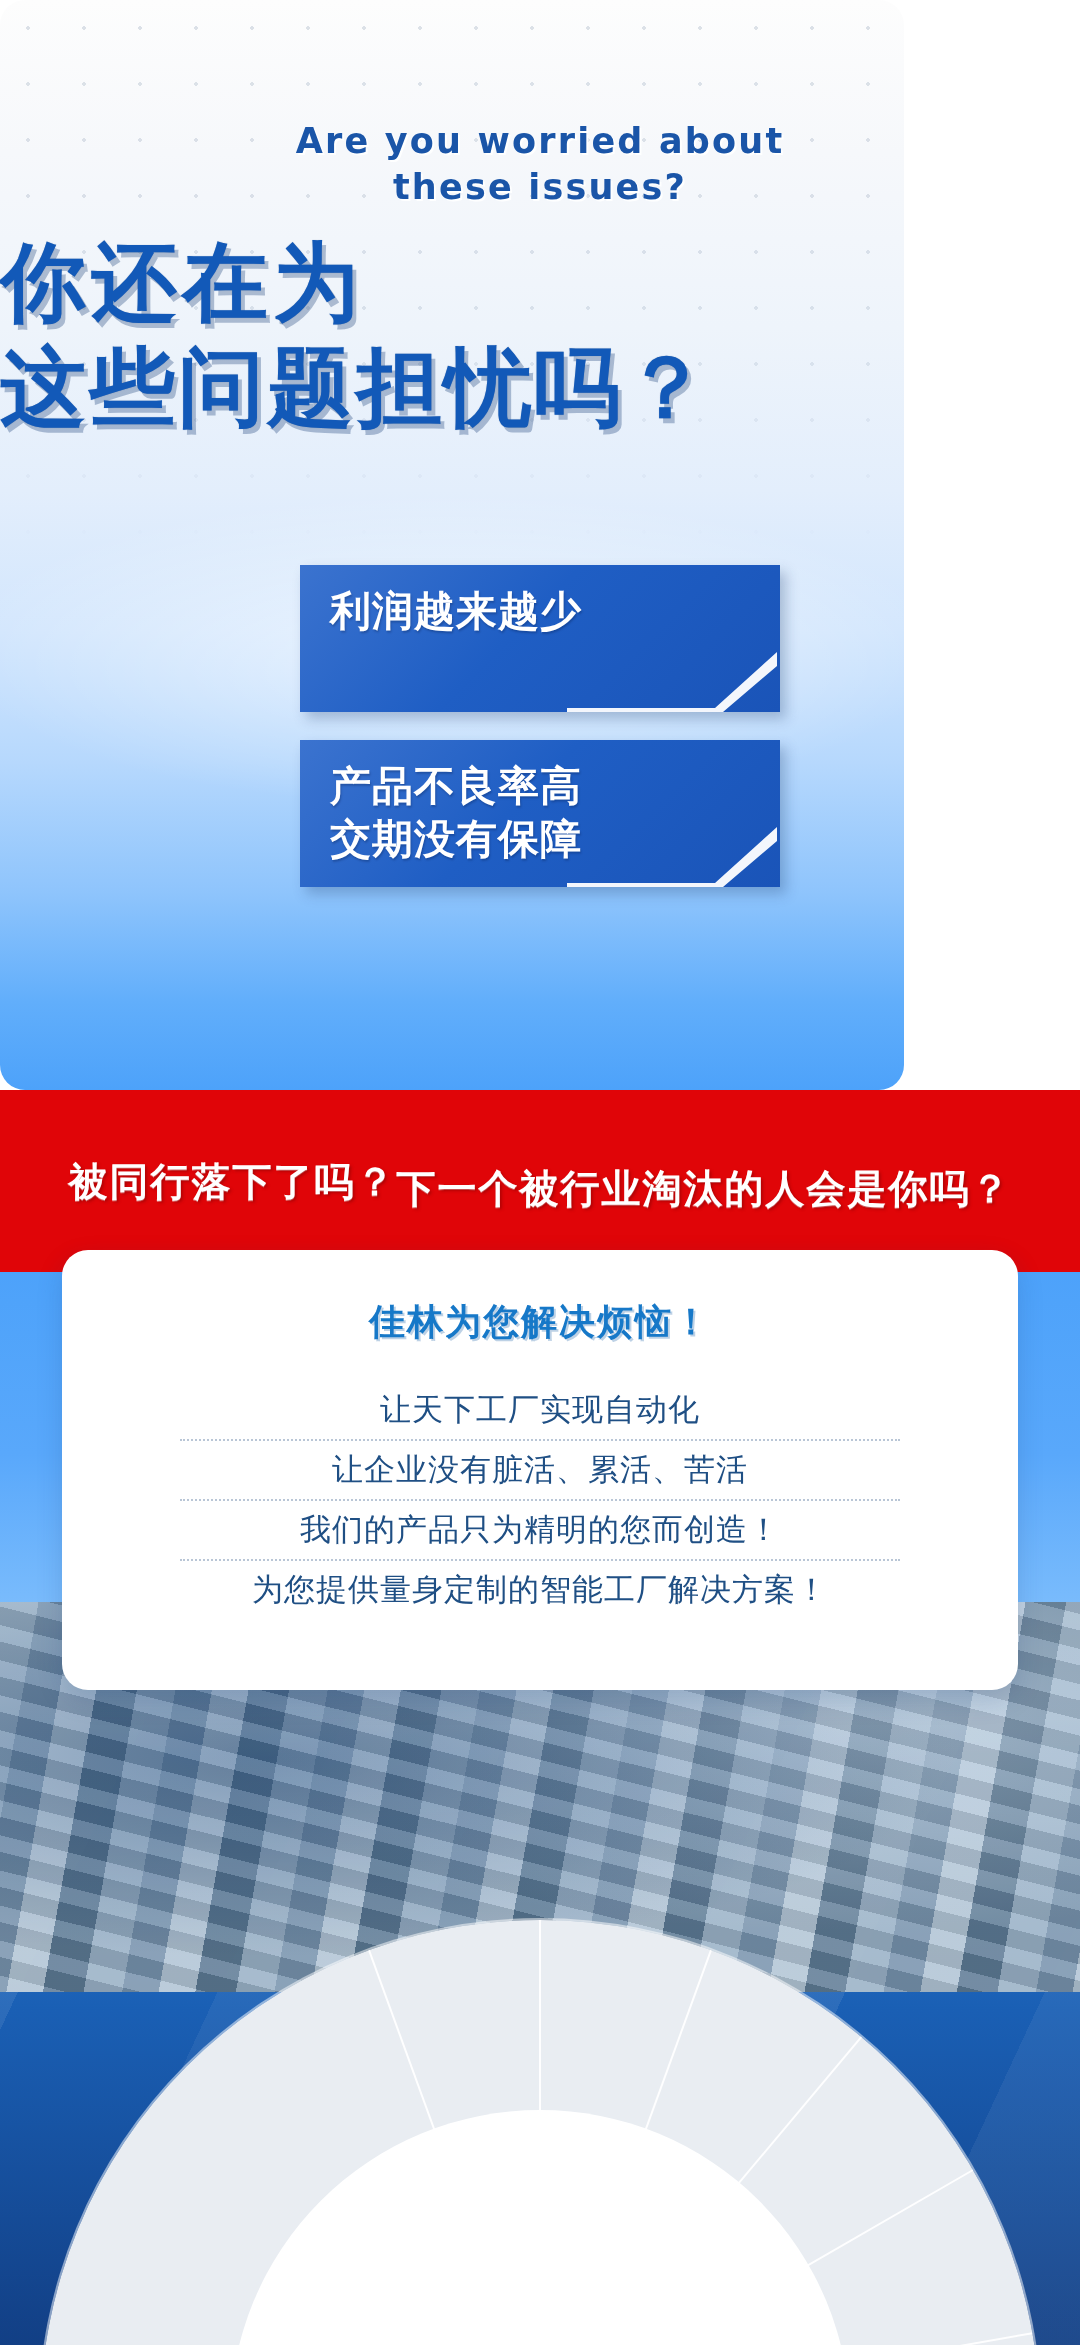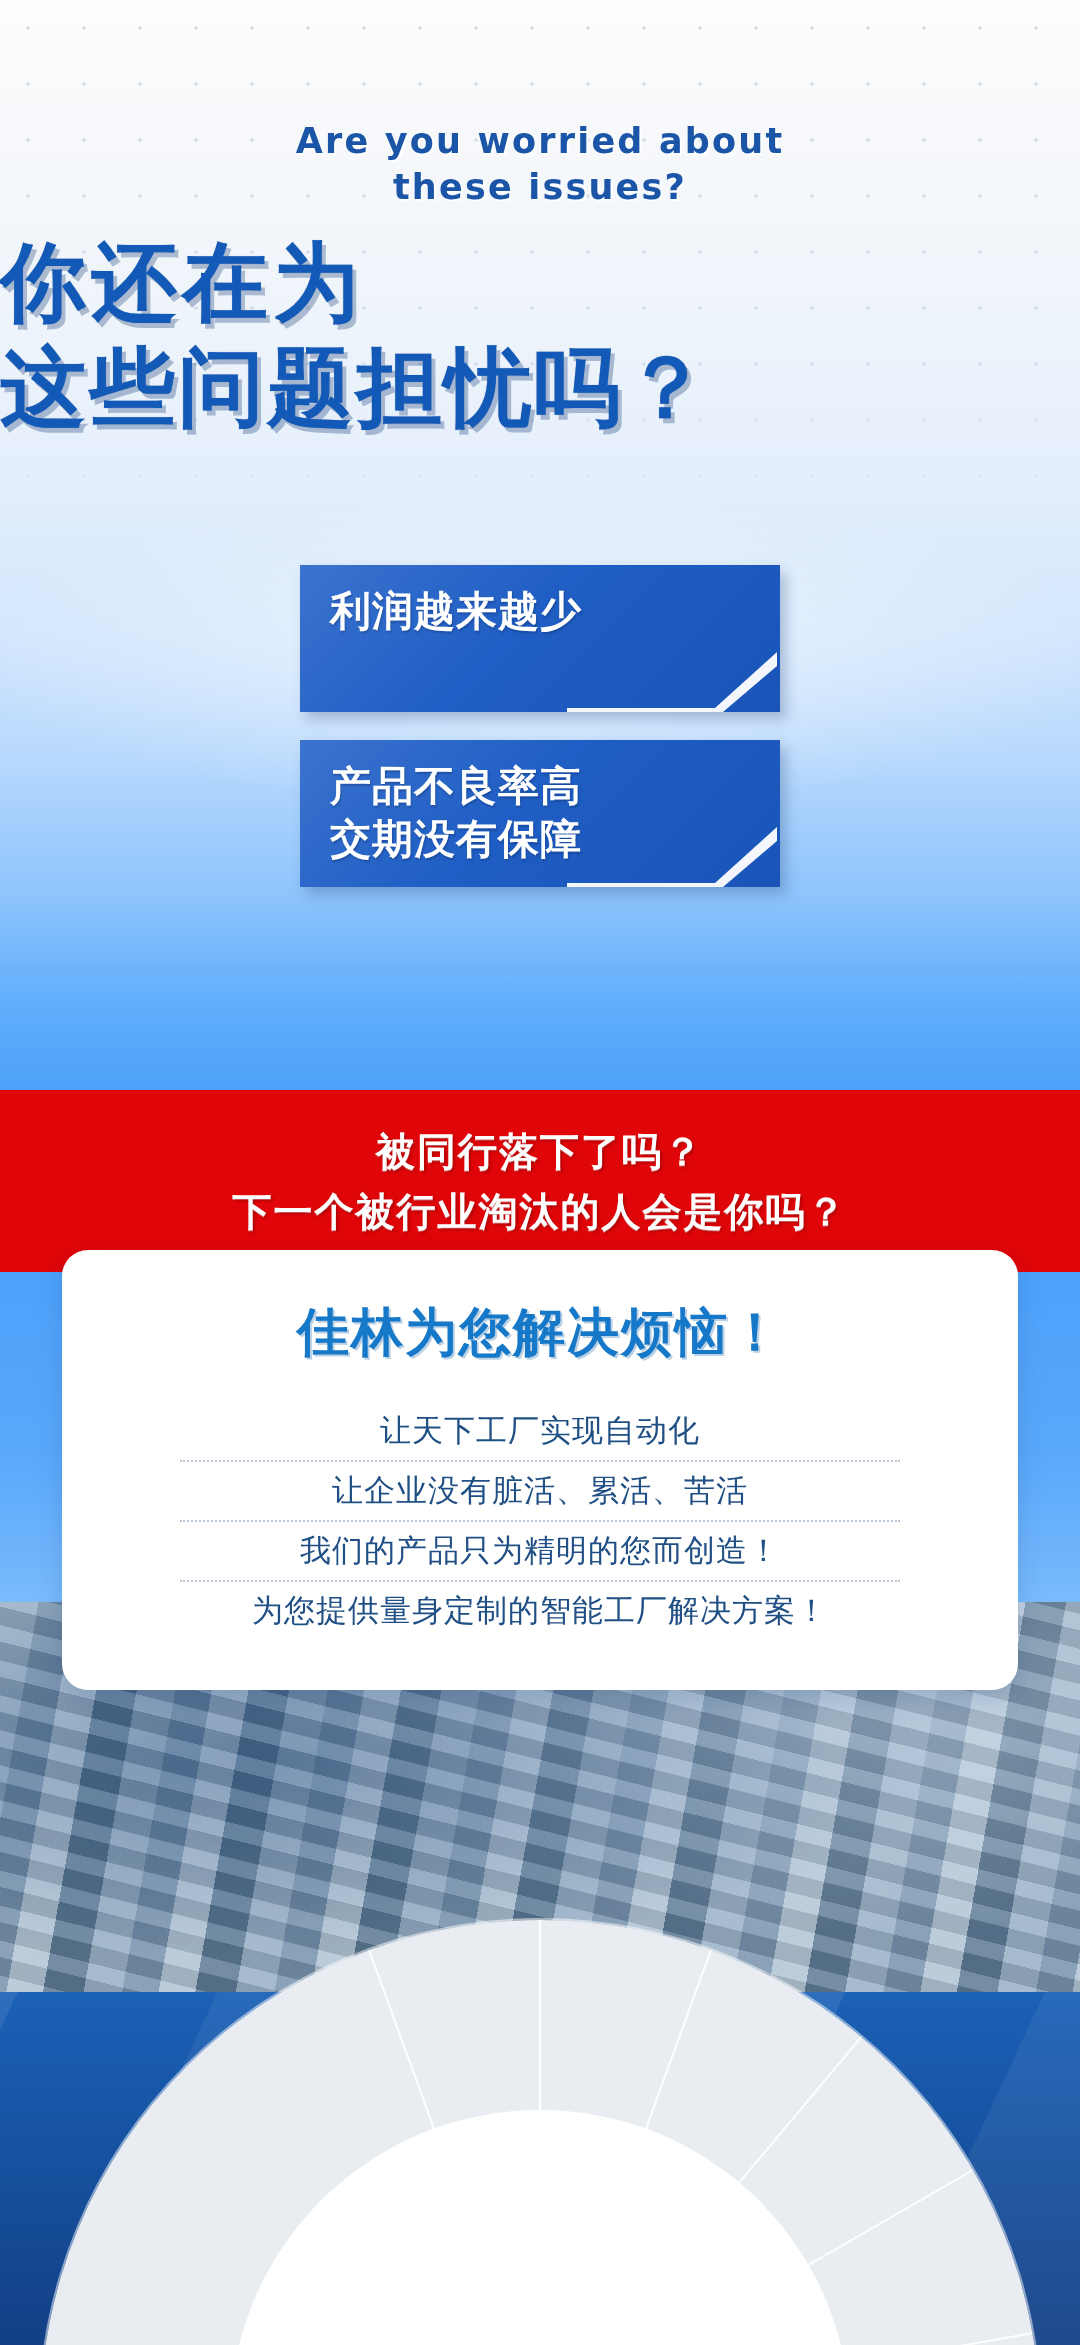--- a/index.html
+++ b/index.html
@@ -6,33 +6,34 @@
   html,body { width:1080px; }
   body {
     font-family:"Liberation Sans","DejaVu Sans",sans-serif;
     width:1080px; height:2345px; overflow:hidden;
     background:#ffffff; position:relative;
   }
   .page { position:relative; width:1080px; height:2345px; overflow:hidden; }
 
   
   .hero {
-    position:relative; width:1080px; height:1090px;
+    position:relative; width:904px; height:1090px;
     background:
       linear-gradient(180deg,
         #fdfdfd 0%,
         #f6f8fb 14%,
         #eef4fb 30%,
         #e3eefc 45%,
         #d2e6fd 58%,
         #b6d8fd 70%,
         #8ec4fc 82%,
         #61aefb 92%,
         #4da2fa 100%);
     overflow:hidden;
+    border-radius:25px;
   }
   .dotgrid {
     position:absolute; left:0; top:0; width:1080px; height:720px;
     background-image:radial-gradient(circle, rgba(120,140,165,.30) 1.6px, transparent 1.8px);
     background-size:56px 56px;
     opacity:.85;
     -webkit-mask-image:linear-gradient(180deg, rgba(0,0,0,.95) 0%, rgba(0,0,0,.75) 45%, rgba(0,0,0,0) 78%);
             mask-image:linear-gradient(180deg, rgba(0,0,0,.95) 0%, rgba(0,0,0,.75) 45%, rgba(0,0,0,0) 78%);
     pointer-events:none;
   }
@@ -88,21 +89,21 @@
   }
   .pbox .swoosh {
     position:absolute; right:0px; bottom:0px;
     width:215px; height:66px; z-index:1;
   }
 
   
   .redband {
     position:relative; width:1080px; height:182px;
     background:#e00508;
-    display:flex; flex-direction:column;
+    display:flex; flex-direction:row;
     align-items:center; justify-content:center;
   }
   .redband .r1, .redband .r2 {
     color:#fff;
     font-family:"DejaVu Serif","Liberation Serif",serif;
     font-weight:bold; letter-spacing:2px;
     text-shadow:2px 2px 3px rgba(120,0,0,.45), 0 1px 0 rgba(255,255,255,.5);
   }
   .redband .r1 { font-size:39px; line-height:1.15; }
   .redband .r2 { font-size:39px; line-height:1.15; margin-top:15px; }
@@ -117,21 +118,21 @@
     width:956px; height:440px;
     background:#ffffff; border-radius:26px;
     box-shadow:0 10px 26px rgba(20,60,120,.18);
     z-index:5;
     padding-top:48px;
     text-align:center;
   }
   .card h2 {
     color:#1678c8;
     font-family:"DejaVu Sans",sans-serif;
-    font-size:52px; font-weight:bold; letter-spacing:2px;
+    font-size:36px; font-weight:bold; letter-spacing:2px;
     text-shadow:2px 2px 0 rgba(18,90,160,.28);
   }
   .lines { margin:34px auto 0; width:720px; }
   .lines .li {
     color:#1f4f84;
     font-family:"DejaVu Sans",sans-serif;
     font-size:31px; line-height:1.0;
     letter-spacing:1px;
     padding:13px 0 14px;
     border-bottom:2px dotted #b9c6d6;

